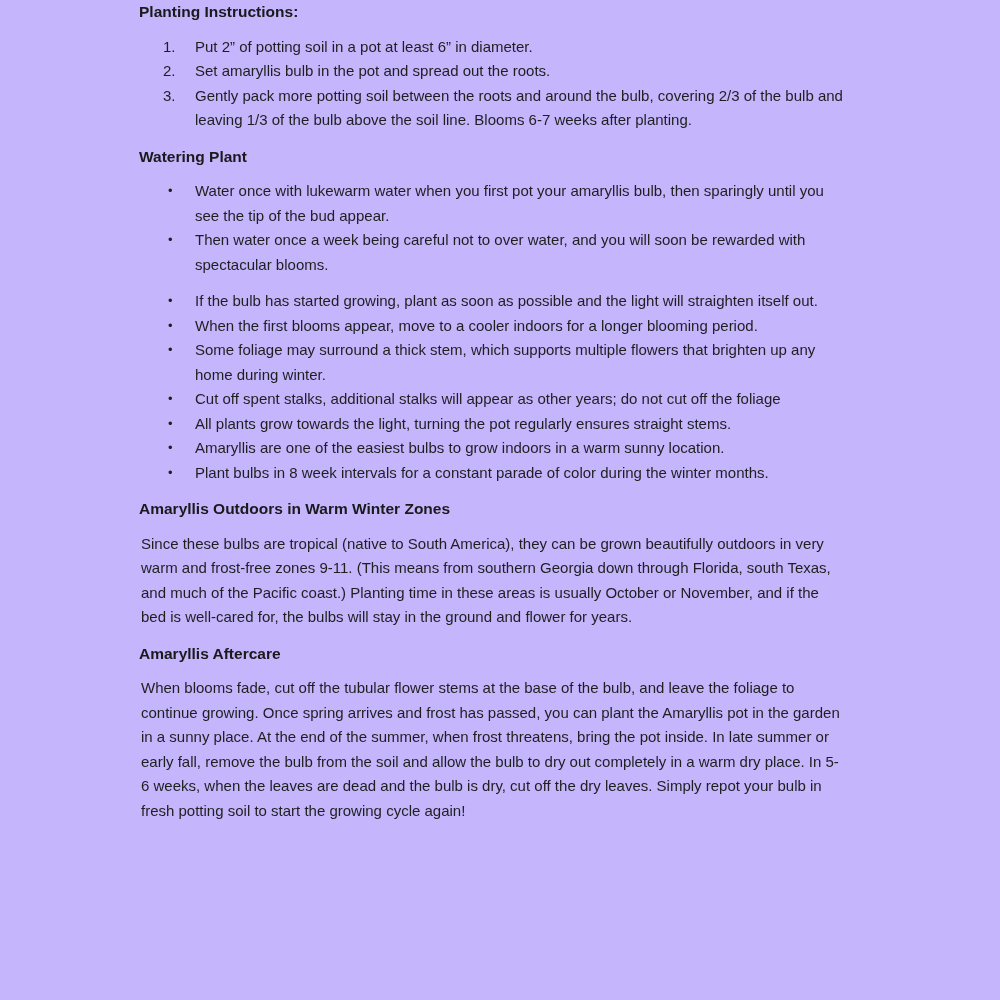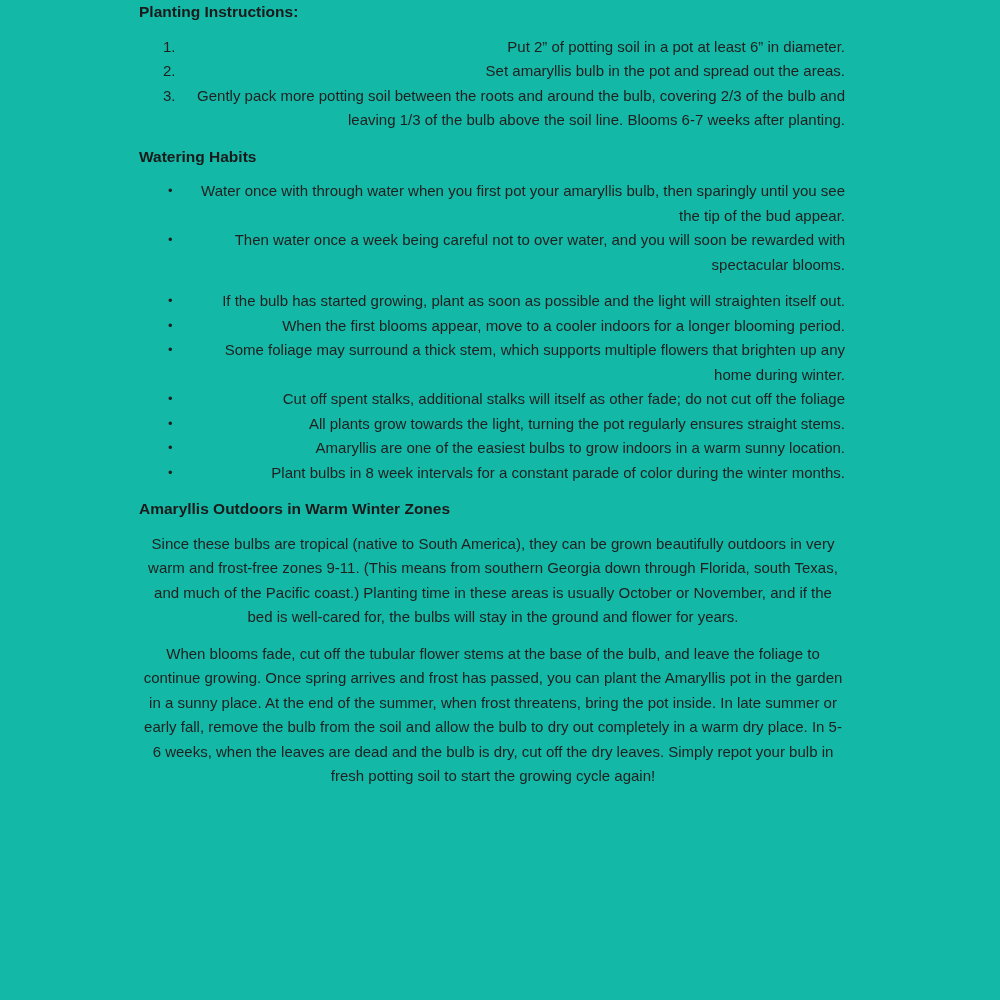--- a/index.html
+++ b/index.html
@@ -5,21 +5,21 @@
   * { margin: 0; padding: 0; box-sizing: border-box; }
   html, body {
     width: 1000px;
     background: #ffffff;
     font-family: "Liberation Sans", sans-serif;
   }
   .page {
     position: relative;
     width: 1000px;
     height: 1000px;
-    background: #14b8a6;
+    background: #c4b5fd;
     color: #1f1f1f;
     overflow: hidden;
   }
   .content {
     position: absolute;
     left: 139px;
     top: 0;
     width: 706px;
     font-size: 15px;
     line-height: 24.5px;
@@ -45,54 +45,52 @@
   .marker {
     flex: 0 0 32px;
     width: 32px;
   }
   .marker.bullet {
     padding-left: 5px;
     font-size: 13px;
   }
   .li-text {
     flex: 1 1 auto;
-    text-align: right;
   }
   .para {
     margin: 0 0 12px 2px;
-    text-align: center;
   }
 </style>
 </head>
 <body>
 
 <div class="page">
   <div class="content">
 
     <div class="heading">Planting Instructions:</div>
     <ol class="doc-list">
       <li>
         <span class="marker">1.</span>
         <span class="li-text">Put 2” of potting soil in a pot at least 6” in diameter.</span>
       </li>
       <li>
         <span class="marker">2.</span>
-        <span class="li-text">Set amaryllis bulb in the pot and spread out the areas.</span>
+        <span class="li-text">Set amaryllis bulb in the pot and spread out the roots.</span>
       </li>
       <li>
         <span class="marker">3.</span>
         <span class="li-text">Gently pack more potting soil between the roots and around the bulb, covering 2/3 of the bulb and leaving 1/3 of the bulb above the soil line. Blooms 6-7 weeks after planting.</span>
       </li>
     </ol>
 
-    <div class="heading">Watering Habits</div>
+    <div class="heading">Watering Plant</div>
     <ul class="doc-list">
       <li>
         <span class="marker bullet">•</span>
-        <span class="li-text">Water once with through water when you first pot your amaryllis bulb, then sparingly until you see the tip of the bud appear.</span>
+        <span class="li-text">Water once with lukewarm water when you first pot your amaryllis bulb, then sparingly until you see the tip of the bud appear.</span>
       </li>
       <li>
         <span class="marker bullet">•</span>
         <span class="li-text">Then water once a week being careful not to over water, and you will soon be rewarded with spectacular blooms.</span>
       </li>
     </ul>
 
     <ul class="doc-list">
       <li>
         <span class="marker bullet">•</span>
@@ -101,35 +99,36 @@
       <li>
         <span class="marker bullet">•</span>
         <span class="li-text">When the first blooms appear, move to a cooler indoors for a longer blooming period.</span>
       </li>
       <li>
         <span class="marker bullet">•</span>
         <span class="li-text">Some foliage may surround a thick stem, which supports multiple flowers that brighten up any home during winter.</span>
       </li>
       <li>
         <span class="marker bullet">•</span>
-        <span class="li-text">Cut off spent stalks, additional stalks will itself as other fade; do not cut off the foliage</span>
+        <span class="li-text">Cut off spent stalks, additional stalks will appear as other years; do not cut off the foliage</span>
       </li>
       <li>
         <span class="marker bullet">•</span>
         <span class="li-text">All plants grow towards the light, turning the pot regularly ensures straight stems.</span>
       </li>
       <li>
         <span class="marker bullet">•</span>
         <span class="li-text">Amaryllis are one of the easiest bulbs to grow indoors in a warm sunny location.</span>
       </li>
       <li>
         <span class="marker bullet">•</span>
         <span class="li-text">Plant bulbs in 8 week intervals for a constant parade of color during the winter months.</span>
       </li>
     </ul>
 
     <div class="heading mt-extra">Amaryllis Outdoors in Warm Winter Zones</div>
     <p class="para">Since these bulbs are tropical (native to South America), they can be grown beautifully outdoors in very warm and frost-free zones 9-11. (This means from southern Georgia down through Florida, south Texas, and much of the Pacific coast.) Planting time in these areas is usually October or November, and if the bed is well-cared for, the bulbs will stay in the ground and flower for years.</p>
 
+    <div class="heading">Amaryllis Aftercare</div>
     <p class="para">When blooms fade, cut off the tubular flower stems at the base of the bulb, and leave the foliage to continue growing. Once spring arrives and frost has passed, you can plant the Amaryllis pot in the garden in a sunny place. At the end of the summer, when frost threatens, bring the pot inside. In late summer or early fall, remove the bulb from the soil and allow the bulb to dry out completely in a warm dry place. In 5-6 weeks, when the leaves are dead and the bulb is dry, cut off the dry leaves. Simply repot your bulb in fresh potting soil to start the growing cycle again!</p>
 
   </div>
 </div>
 
 </body></html>

